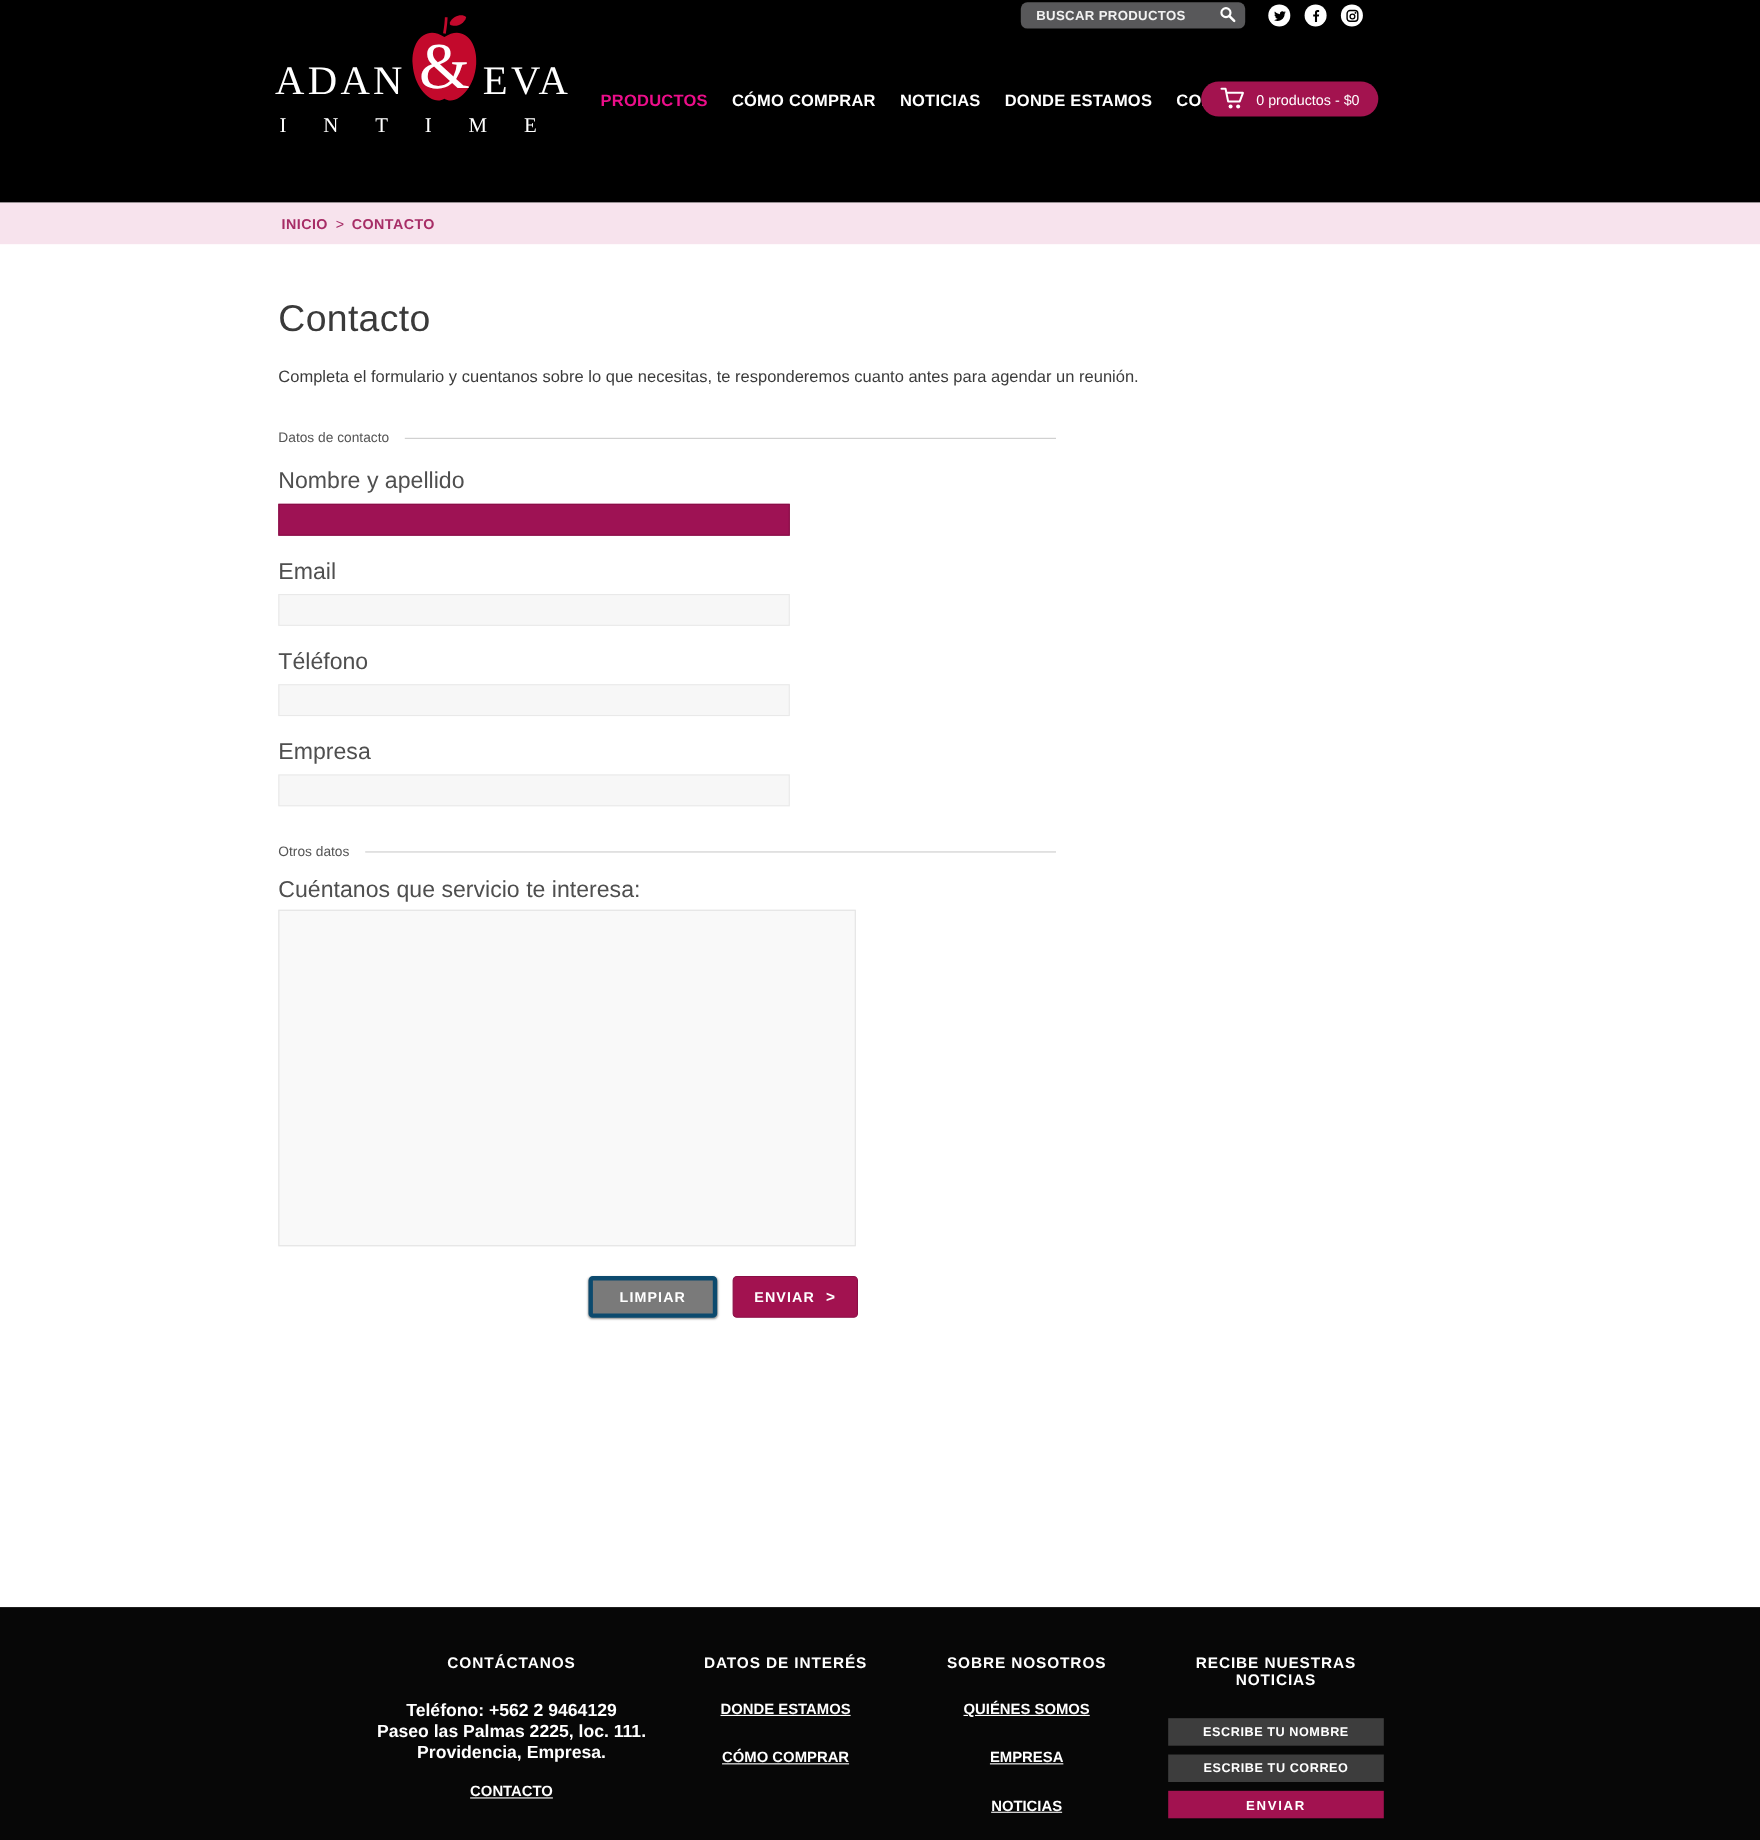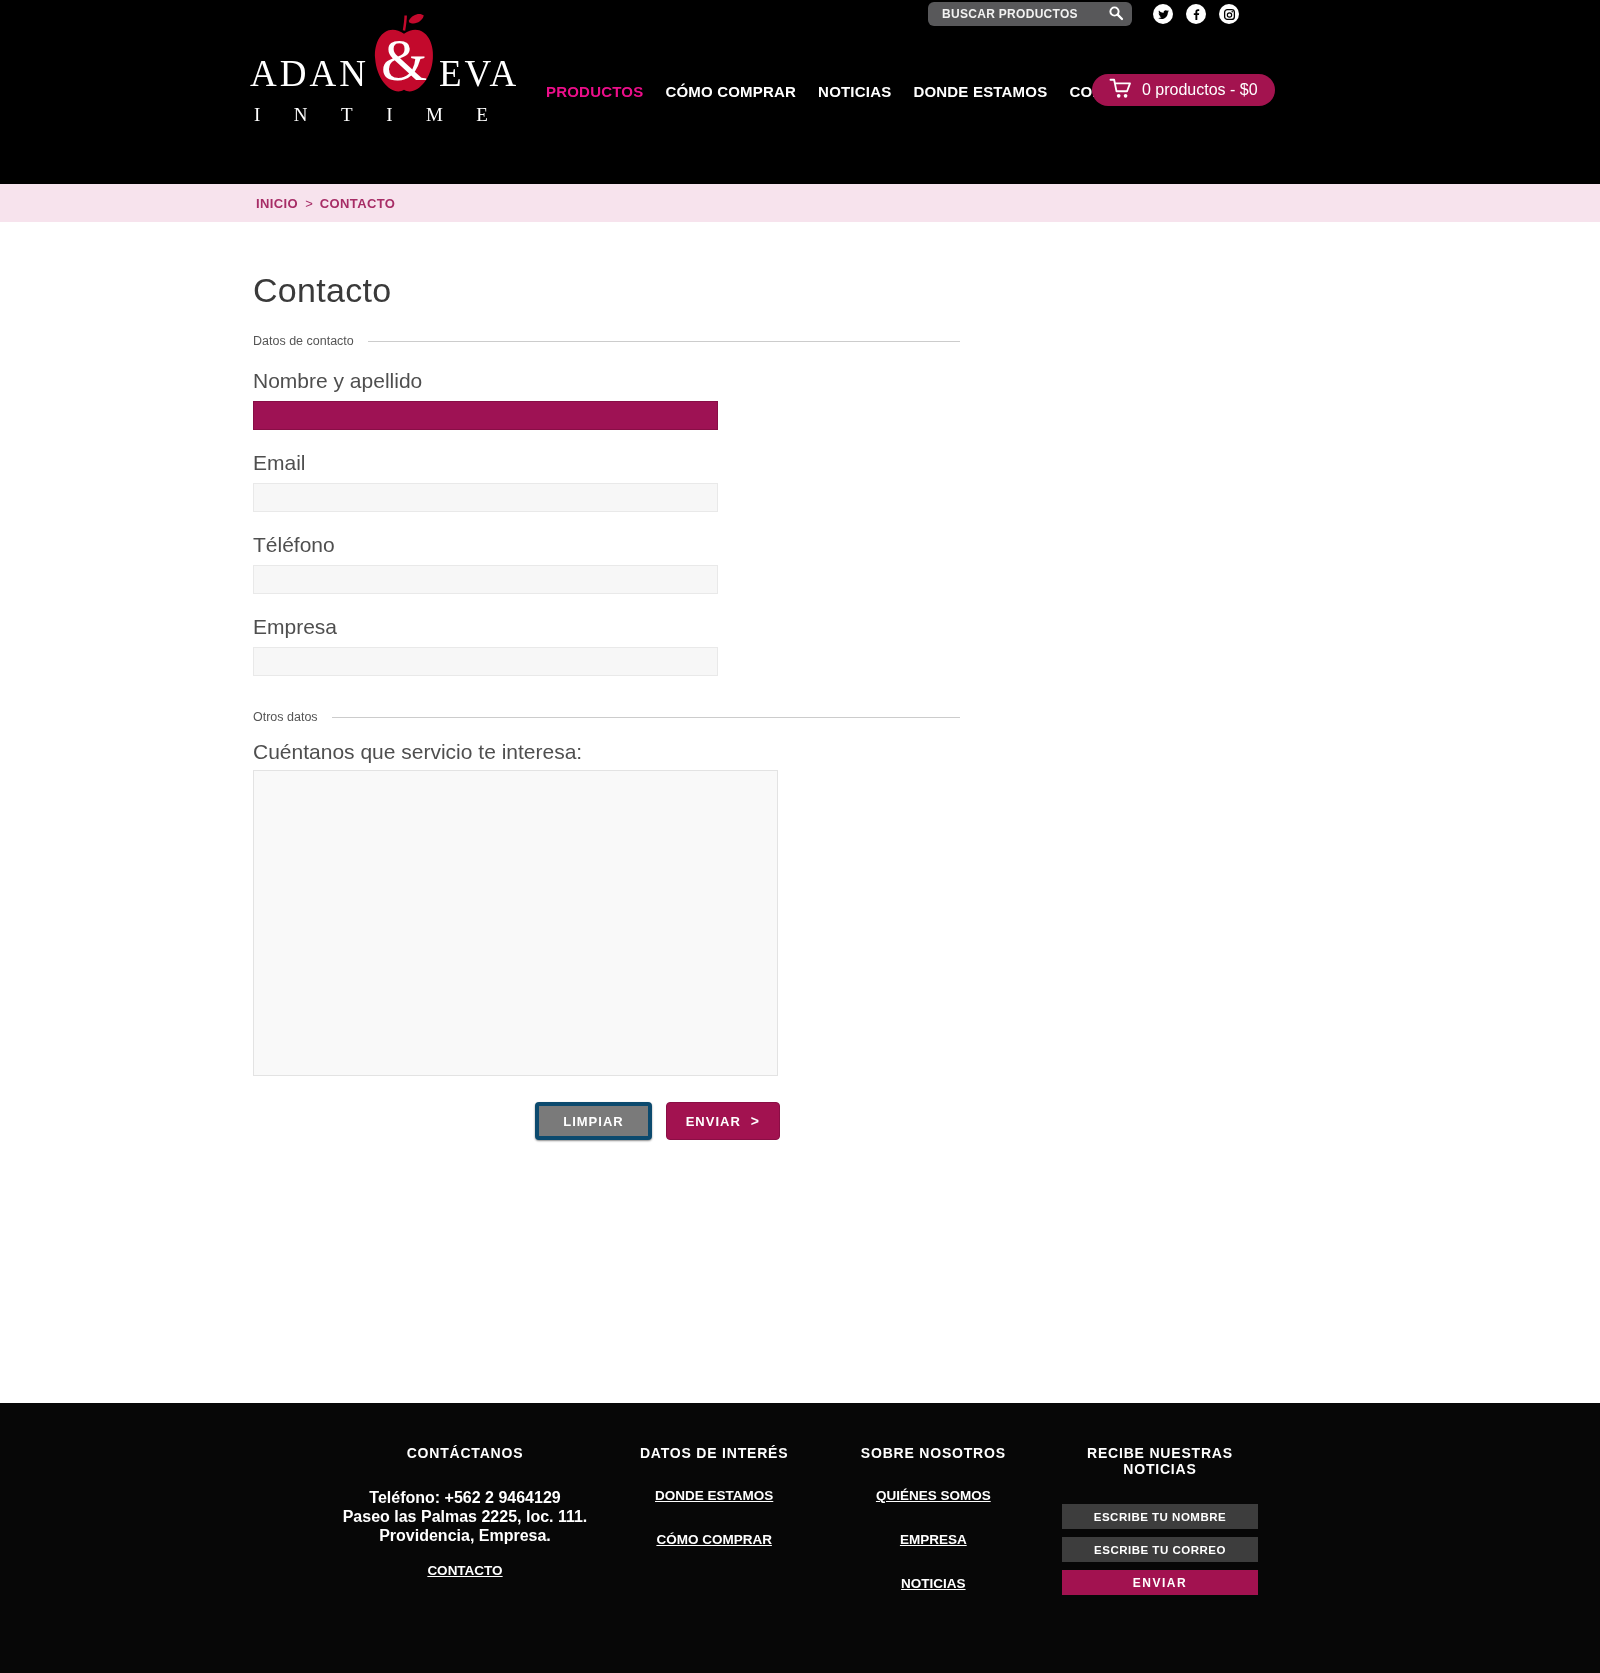--- a/index.html
+++ b/index.html
@@ -46,21 +46,21 @@
   }
 
   .main-nav { position:absolute; left:546px; top:83px; display:flex; gap:22px; align-items:center; }
   .nav-item { color:#fff; font-size:15px; font-weight:700; letter-spacing:.2px; cursor:pointer; }
   .nav-item.active { color:#ec0e8a; }
 
   .cart-btn {
     position:absolute; left:1092px; top:74px; height:32px; border-radius:16px;
     background:#a3134f; border:none; color:#fff; cursor:pointer;
     display:flex; align-items:center; gap:9px; padding:0 17px;
-    font-size:16px; font-family:inherit;
+    font-size:13px; font-family:inherit;
   }
 
   
   .breadcrumb-bar {
     height:38px; background:#f7e3ed; display:flex; align-items:center;
     padding-left:256px; gap:7px;
   }
   .crumb { color:#a72d66; font-size:13px; font-weight:700; letter-spacing:.4px; cursor:pointer; }
   .crumb-sep { color:#a72d66; font-size:13px; }
 
@@ -205,20 +205,21 @@
 </header>
 
 <div class="breadcrumb-bar">
   <a class="crumb">INICIO</a>
   <span class="crumb-sep">&gt;</span>
   <a class="crumb">CONTACTO</a>
 </div>
 
 <main class="main">
   <h1 class="page-title">Contacto</h1>
+  <p class="intro">Completa el formulario y cuentanos sobre lo que necesitas, te responderemos cuanto antes para agendar un reunión.</p>
 
   <div class="legend-row">
     <span class="legend-text">Datos de contacto</span>
     <span class="legend-line"></span>
   </div>
 
   <label class="field-label">Nombre y apellido</label>
   <input class="text-input filled" type="text" style="">
 
   <label class="field-label">Email</label>

